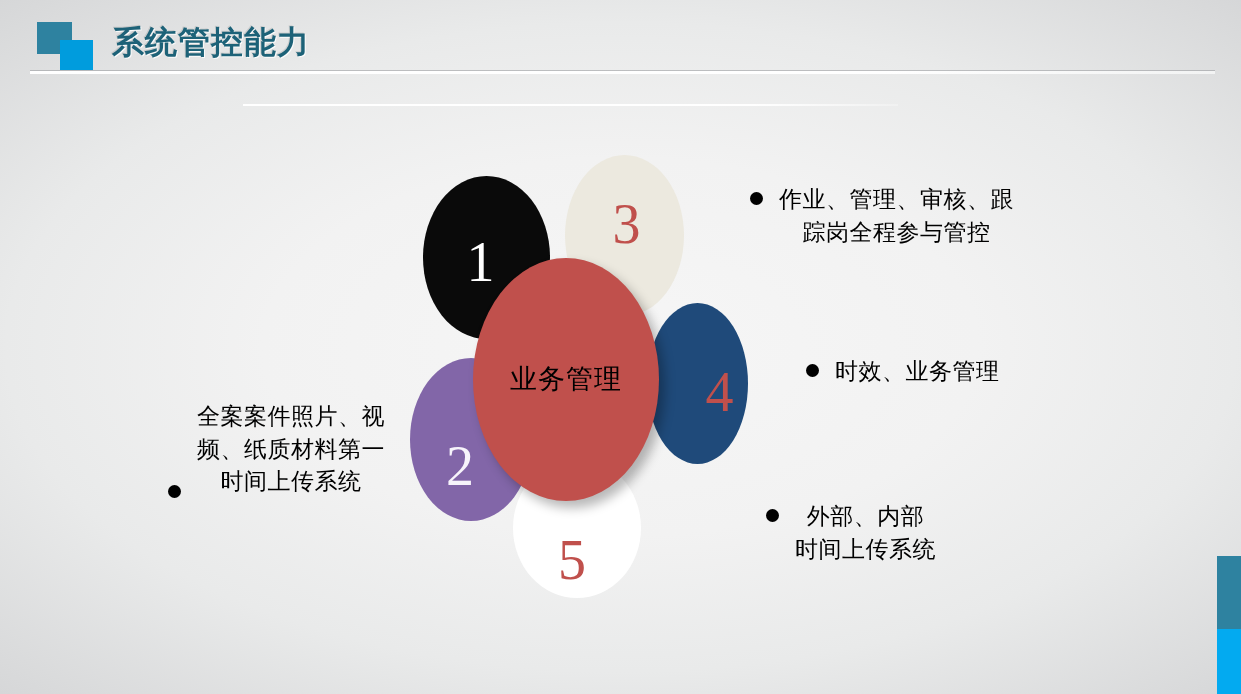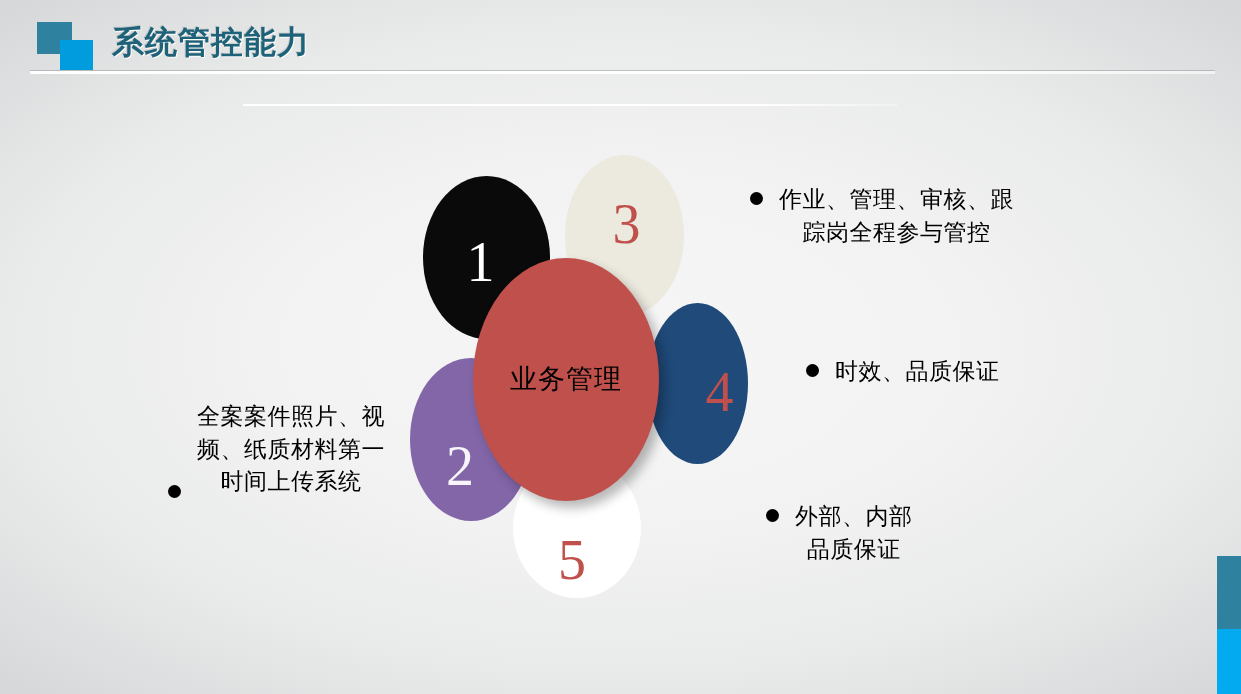--- a/index.html
+++ b/index.html
@@ -237,22 +237,22 @@
   </div>
 
   <div class="bullet b-right-top">
     <span class="dot"></span>
     <span class="btxt ta-center">作业、管理、审核、跟
 踪岗全程参与管控</span>
   </div>
 
   <div class="bullet b-right-mid">
     <span class="dot"></span>
-    <span class="btxt ta-left">时效、品质保证</span>
+    <span class="btxt ta-left">时效、业务管理</span>
   </div>
 
   <div class="bullet b-right-bot">
     <span class="dot"></span>
     <span class="btxt ta-center">外部、内部
-品质保证</span>
+时间上传系统</span>
   </div>
 
 </div>
 
 </body></html>

